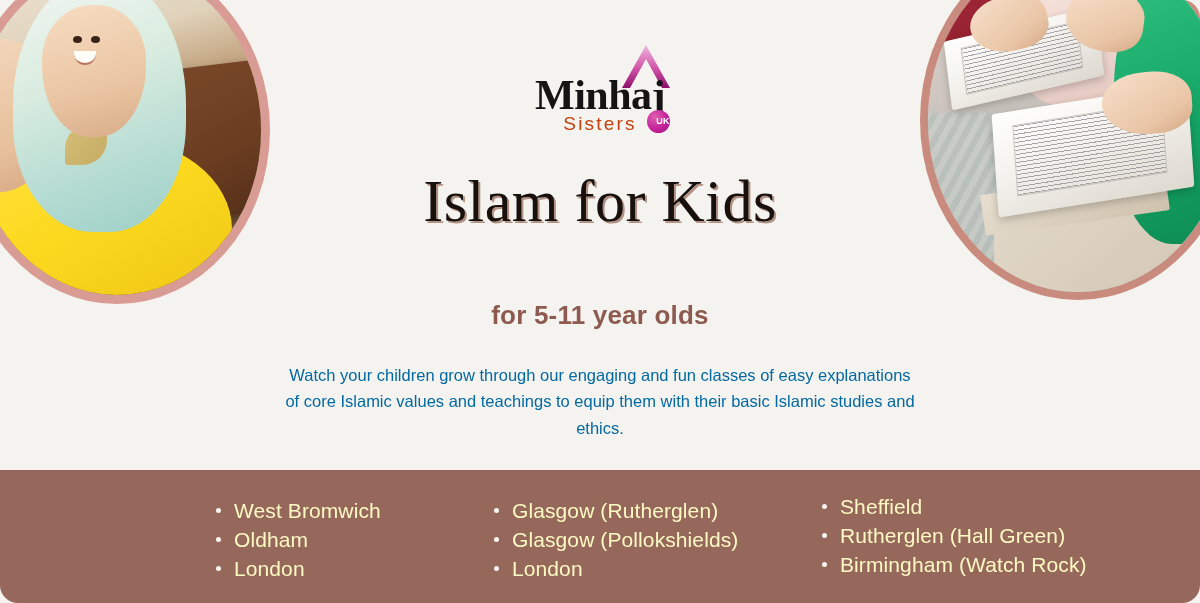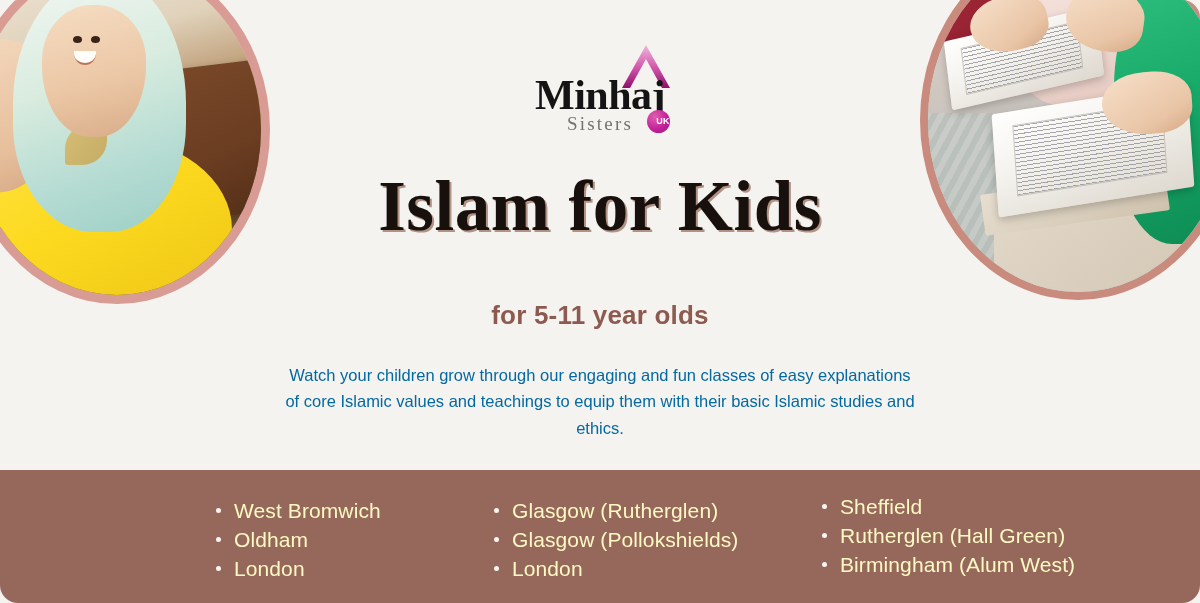--- a/index.html
+++ b/index.html
@@ -277,24 +277,24 @@
     font-weight: 700;
     letter-spacing: -0.5px;
     color: #141414;
     line-height: 1;
   }
   .logo-sub {
     position: absolute;
     left: 0;
     top: 68px;
     width: 100%;
-    font-family: Liberation Serif, serif;
+    font-family: Liberation Sans, sans-serif;
     font-size: 19px;
     letter-spacing: 2.2px;
-    color: #737373;
+    color: #c2410c;
     line-height: 1;
   }
   .logo-uk {
     position: absolute;
     right: 15px;
     top: 64px;
     width: 23px;
     height: 23px;
     border-radius: 50%;
     background: radial-gradient(circle at 34% 30%, #e05fb0 0%, #c4229a 55%, #9c1578 100%);
@@ -307,22 +307,22 @@
   }
 
   
   .headline {
     position: absolute;
     left: 0;
     right: 0;
     top: 138px;
     text-align: center;
     font-family: "Liberation Serif", serif;
-    font-size: 71px;
-    font-weight: 700;
+    font-size: 60px;
+    font-weight: 400;
     color: #17100d;
     letter-spacing: 0.5px;
     line-height: 1.04;
     text-shadow: 2px 2px 0 rgba(120, 66, 45, .55);
     margin-top: 32px;
   }
 
   .subhead {
     position: absolute;
     left: 0;
@@ -474,18 +474,18 @@
         <li class="loc-item">Glasgow (Rutherglen)</li>
         <li class="loc-item">Glasgow (Pollokshields)</li>
         <li class="loc-item">London</li>
       </ul>
     </div>
 
     <div class="loc-col c3">
       <ul class="loc-list">
         <li class="loc-item">Sheffield</li>
         <li class="loc-item">Rutherglen (Hall Green)</li>
-        <li class="loc-item">Birmingham (Alum West)</li>
+        <li class="loc-item">Birmingham (Watch Rock)</li>
       </ul>
     </div>
 
   </div>
 </div>
 
 </body></html>

